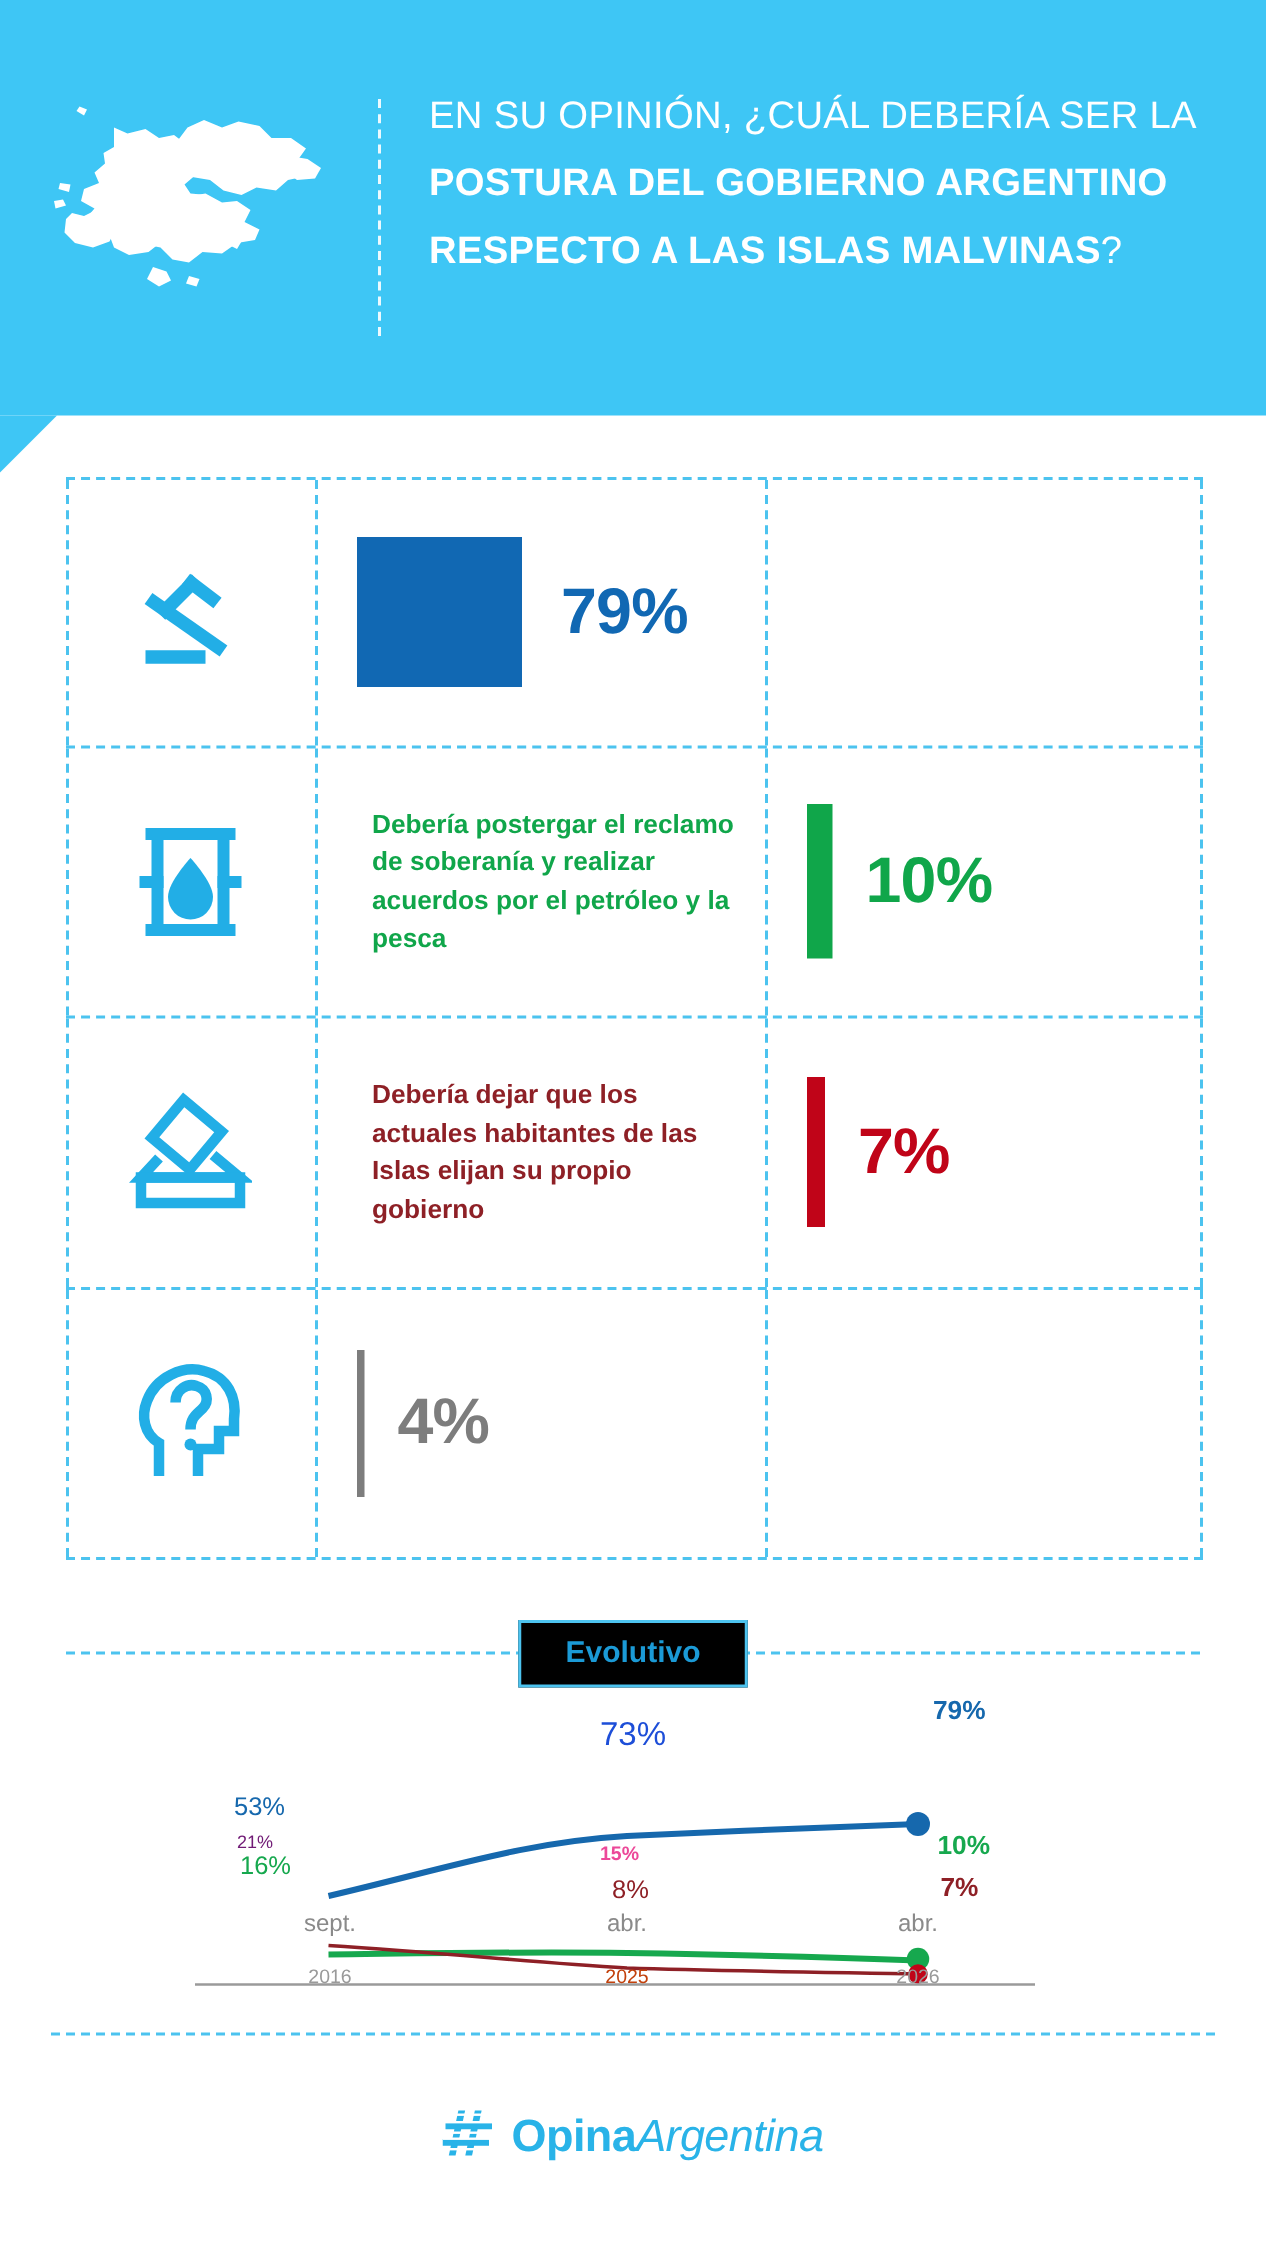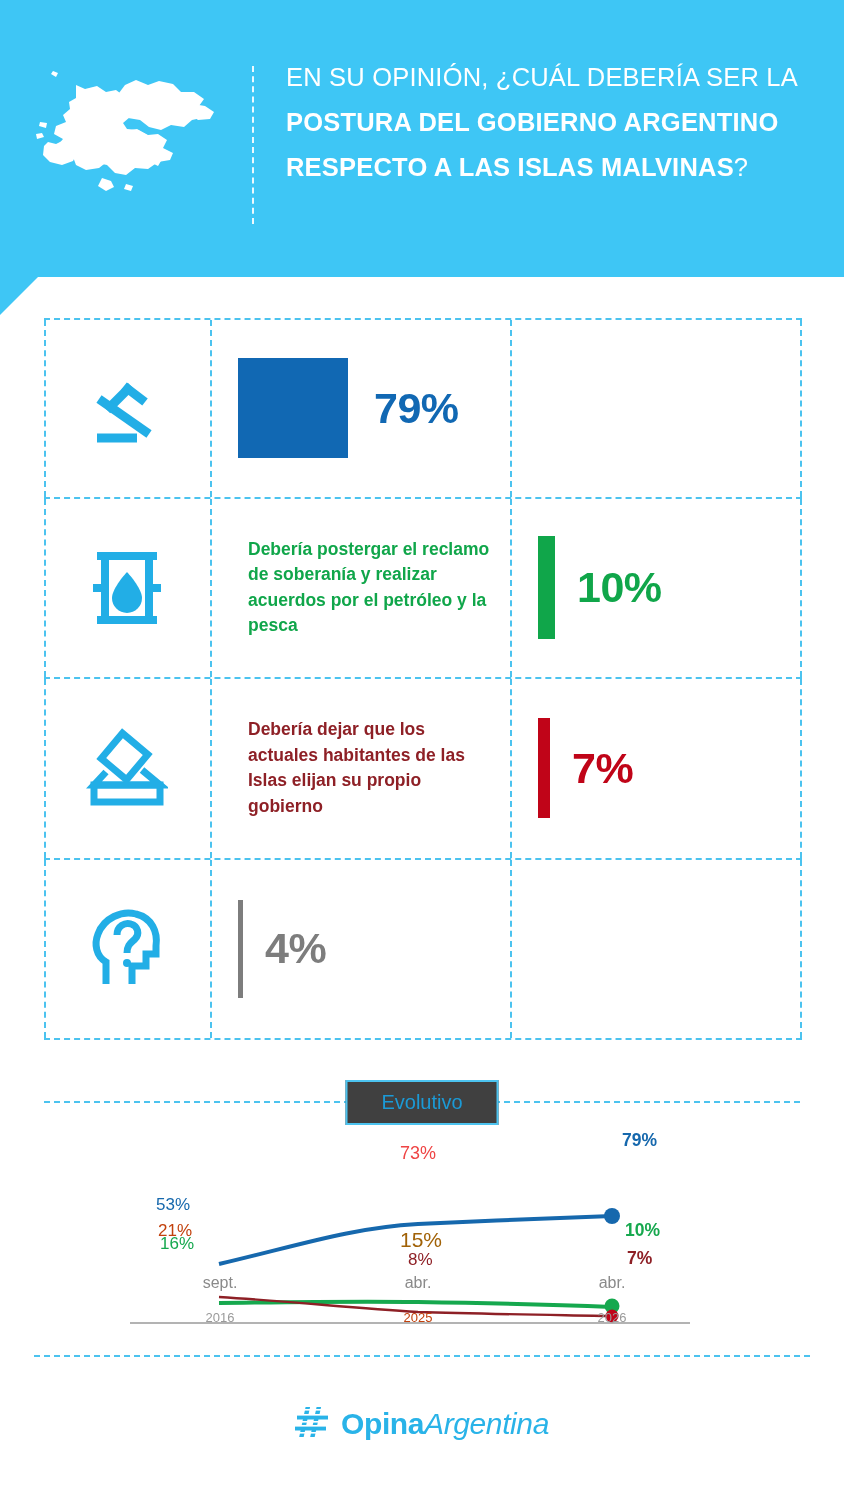--- a/index.html
+++ b/index.html
@@ -131,27 +131,27 @@
     border-top: 2px dashed #4cc3ef;
   }
   .evo-badge {
     position: absolute;
     left: 50%;
     transform: translateX(-50%);
     top: 10px;
     width: 153px;
     height: 45px;
     border: 2px solid #4cc3ef;
-    background: #404040;
+    background: #000000;
     display: flex;
     align-items: center;
     justify-content: center;
     color: #1b9ad6;
     font-size: 20px;
-    font-weight: 400;
+    font-weight: 700;
   }
   .chart {
     position: absolute;
     left: 0; top: 55px;
     width: 844px;
     height: 205px;
   }
   .chart svg { display:block; }
 
   
@@ -319,28 +319,28 @@
         <circle cx="612" cy="91" r="8" fill="#1668ad"></circle>
         <circle cx="612" cy="181" r="7.5" fill="#16a84e"></circle>
         <circle cx="612" cy="191" r="6.5" fill="#c00418"></circle>
 
         <line x1="130" y1="198" x2="690" y2="198" stroke="#9a9a9a" stroke-width="1.6"></line>
         <line x1="130" y1="232" x2="690" y2="232" stroke="#9a9a9a" stroke-width="1.6"></line>
       </svg>
     </div>
 
     <div style="position:absolute;left:156px;top:125px;font-size:17px;font-weight:400;color:#1668ad">53%</div>
-    <div style="position:absolute;left:400px;top:73px;font-size:18px;font-weight:400;color:#ef4444">73%</div>
+    <div style="position:absolute;left:400px;top:73px;font-size:22px;font-weight:400;color:#1d4ed8">73%</div>
     <div style="position:absolute;left:622px;top:60px;font-size:17.5px;font-weight:700;color:#1668ad">79%</div>
 
     <div style="position:absolute;left:160px;top:164px;font-size:17px;font-weight:400;color:#16a84e">16%</div>
-    <div style="position:absolute;left:400px;top:158px;font-size:21px;font-weight:400;color:#a16207">15%</div>
+    <div style="position:absolute;left:400px;top:158px;font-size:13px;font-weight:700;color:#ec4899">15%</div>
     <div style="position:absolute;left:625px;top:150px;font-size:17.5px;font-weight:700;color:#16a84e">10%</div>
 
-    <div style="position:absolute;left:158px;top:151px;font-size:17px;font-weight:400;color:#c2410c">21%</div>
+    <div style="position:absolute;left:158px;top:151px;font-size:12px;font-weight:400;color:#701a75">21%</div>
     <div style="position:absolute;left:408px;top:180px;font-size:17px;font-weight:400;color:#8e2026">8%</div>
     <div style="position:absolute;left:627px;top:178px;font-size:17.5px;font-weight:700;color:#8e2026">7%</div>
 
     <div style="position:absolute;left:170px;top:204px;width:100px;text-align:center;font-size:16px;color:#8a8a8a">sept.</div>
     <div style="position:absolute;left:368px;top:204px;width:100px;text-align:center;font-size:16px;color:#8a8a8a">abr.</div>
     <div style="position:absolute;left:562px;top:204px;width:100px;text-align:center;font-size:16px;color:#8a8a8a">abr.</div>
 
     <div style="position:absolute;left:170px;top:240px;width:100px;text-align:center;font-size:13px;color:#9a9a9a">2016</div>
     <div style="position:absolute;left:368px;top:240px;width:100px;text-align:center;font-size:13px;color:#c2410c">2025</div>
     <div style="position:absolute;left:562px;top:240px;width:100px;text-align:center;font-size:13px;color:#9a9a9a">2026</div>

